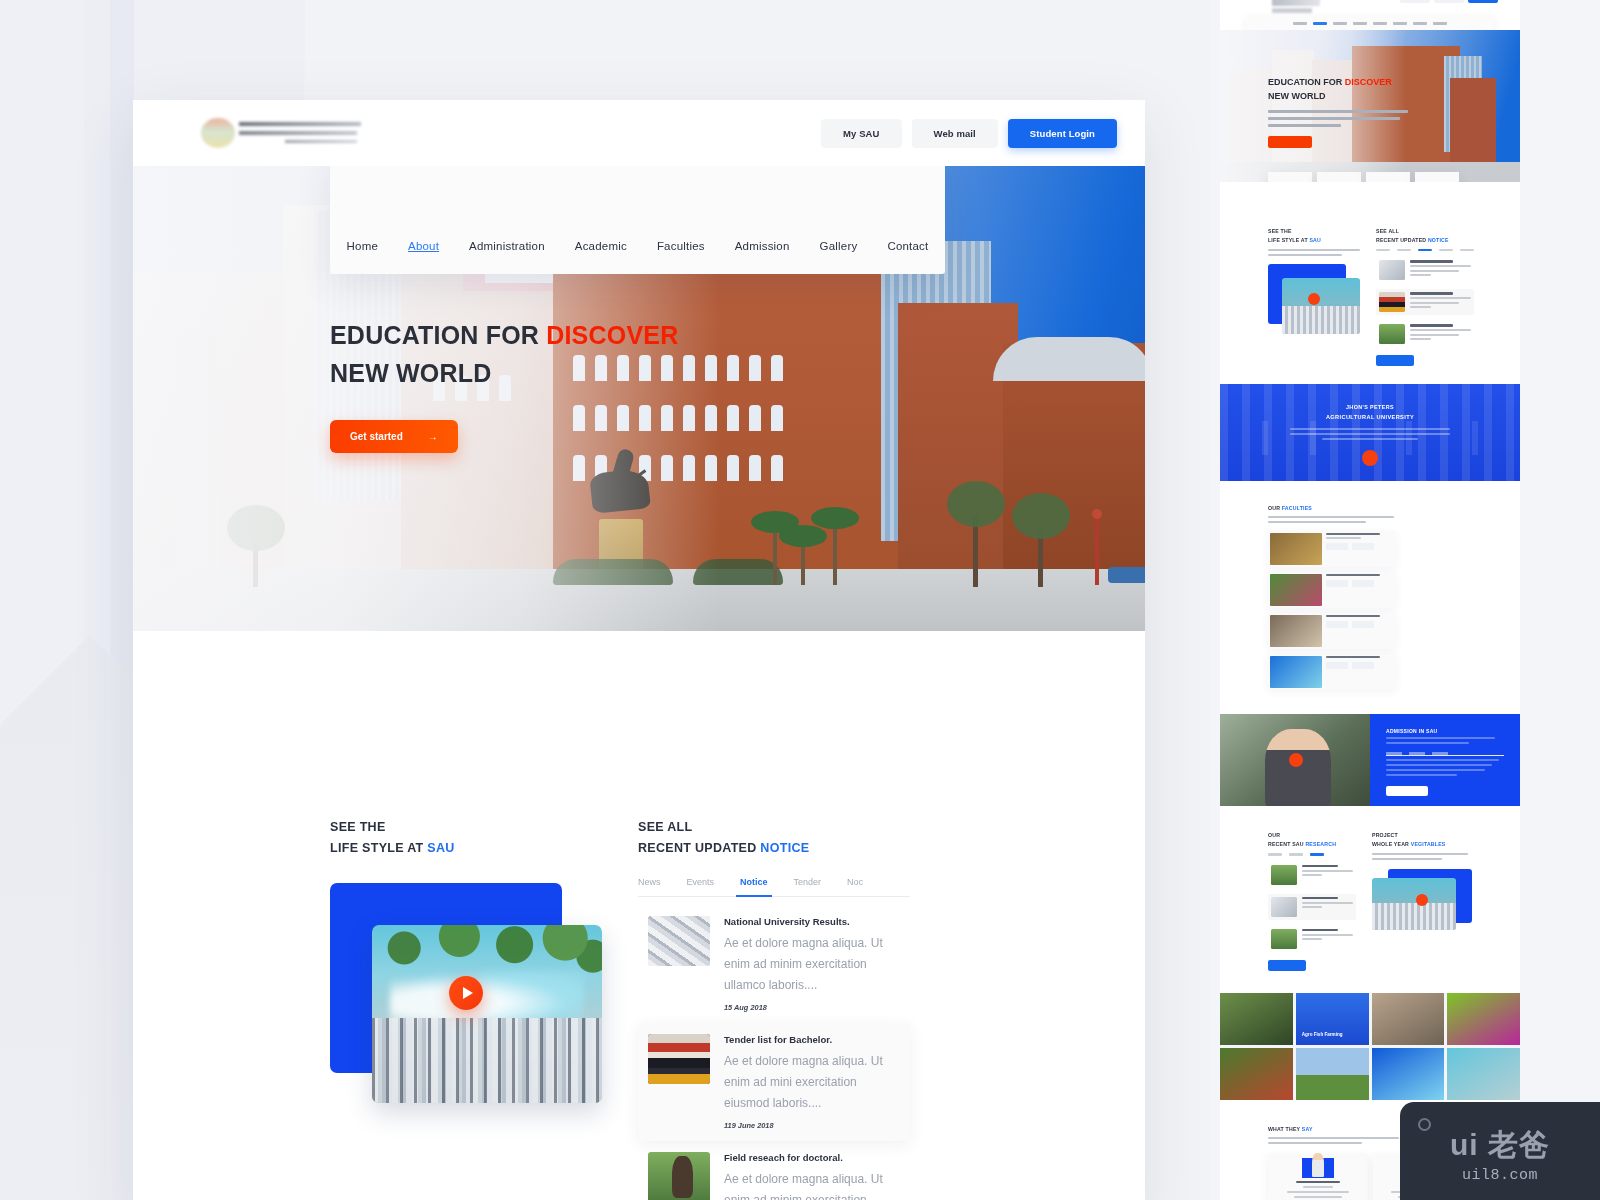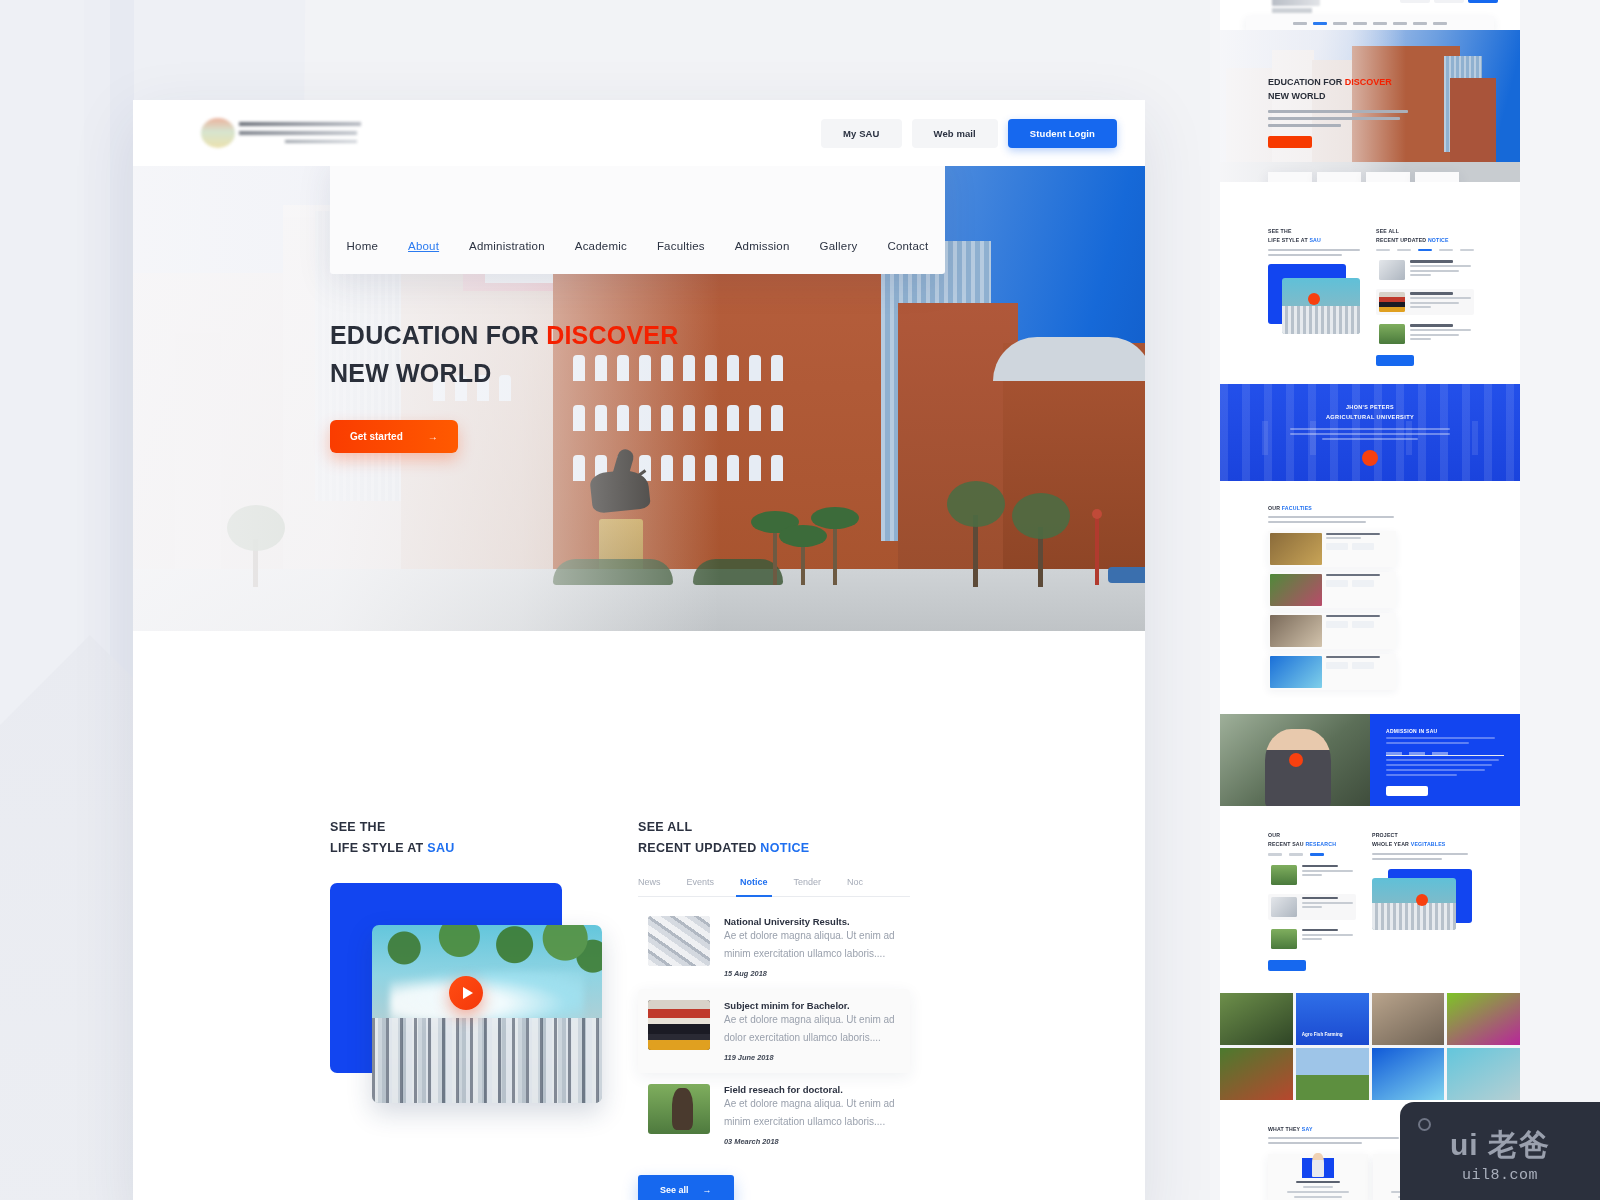--- a/index.html
+++ b/index.html
@@ -190,21 +190,21 @@
   .nt-1 { background:linear-gradient(135deg,#e7e9ec,#c9ced6); }
   .nt-1::after { content:""; position:absolute; inset:0;
     background: repeating-linear-gradient(35deg,#f3f4f6 0 6px,#d4d9e0 6px 11px,#aab2bd 11px 14px); opacity:.85; }
   .nt-2 { background:#2a2a2a; }
   .nt-2::after { content:""; position:absolute; inset:0;
     background: linear-gradient(180deg,#d8d2c8 0 18%, #c0392b 18% 36%, #e8e2d8 36% 48%, #1b1b24 48% 68%, #2a2a34 68% 80%, #e0a020 80% 100%); }
   .nt-3 { background:linear-gradient(180deg,#7fae5e,#4e7a3e); }
   .nt-3::after { content:""; position:absolute; left:38%; top:8%; width:34%; height:84%; background:#4a3a2e; border-radius:40% 40% 20% 20%; }
   .ntext { flex:1; min-width:0; }
   .ntitle { font-size:9.5px; font-weight:800; color:#2b3140; }
-  .ndesc { font-size:10px; line-height:1.75; color:#9aa1ad; }
+  .ndesc { margin-top:6px; font-size:12px; line-height:1.75; color:#9aa1ad; }
   .ndate { margin-top:7px; font-size:7.4px; font-weight:700; font-style:italic; color:#3f4654; }
 
   .btn-seeall {
     margin-top:18px; display:inline-flex; align-items:center; gap:14px;
     background:#1668ef; color:#fff; font-size:9px; font-weight:700;
     padding:10px 22px; border-radius:3px; border:none; cursor:pointer;
     box-shadow:0 6px 16px rgba(22,104,239,.28);
   }
 
   
@@ -541,22 +541,22 @@
             <div class="ntext">
               <div class="ntitle">National University Results.</div>
               <div class="ndesc">Ae et dolore magna aliqua. Ut enim ad minim exercitation ullamco laboris....</div>
               <div class="ndate">15 Aug 2018</div>
             </div>
           </div>
 
           <div class="notice highlight">
             <div class="nthumb nt-2"></div>
             <div class="ntext">
-              <div class="ntitle">Subject minim for Bachelor.</div>
-              <div class="ndesc">Ae et dolore magna aliqua. Ut enim ad dolor exercitation ullamco laboris....</div>
+              <div class="ntitle">Tender list for Bachelor.</div>
+              <div class="ndesc">Ae et dolore magna aliqua. Ut enim ad mini exercitation eiusmod laboris....</div>
               <div class="ndate">119 June 2018</div>
             </div>
           </div>
 
           <div class="notice">
             <div class="nthumb nt-3"></div>
             <div class="ntext">
               <div class="ntitle">Field reseach for doctoral.</div>
               <div class="ndesc">Ae et dolore magna aliqua. Ut enim ad minim exercitation ullamco laboris....</div>
               <div class="ndate">03 Mearch 2018</div>

